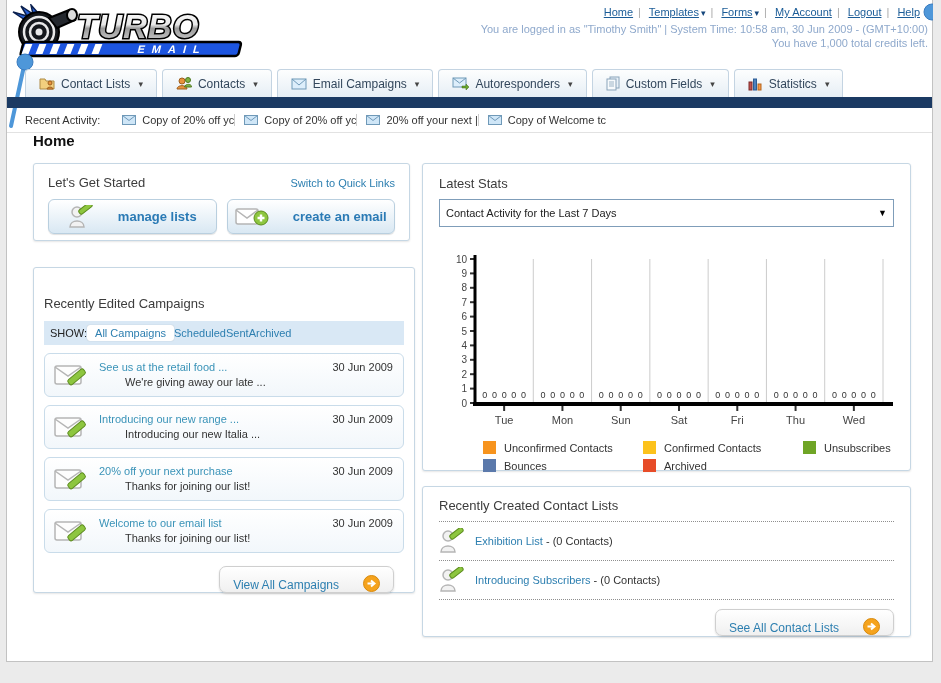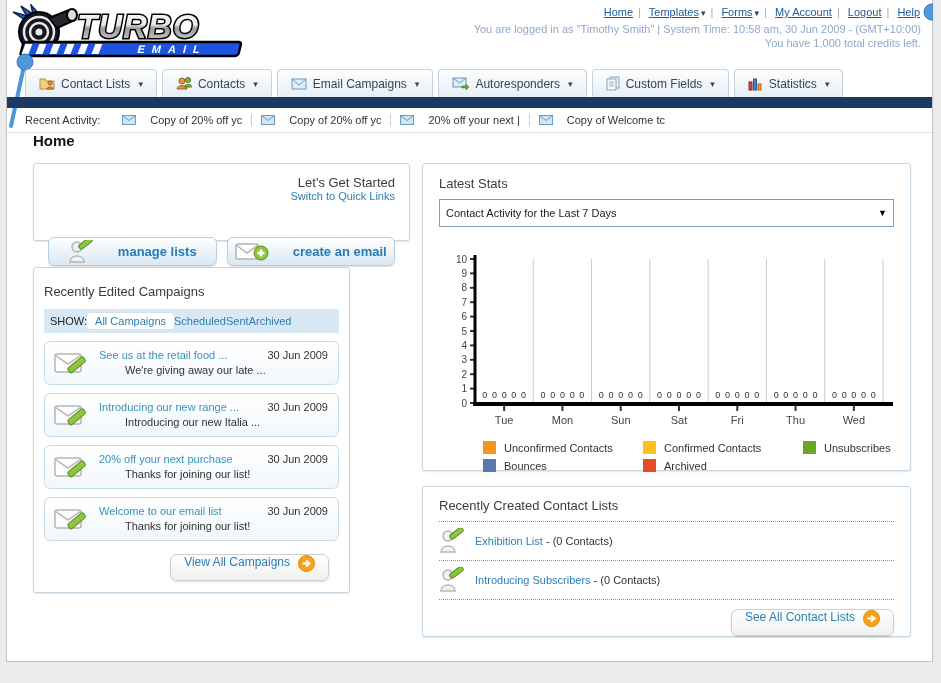--- a/index.html
+++ b/index.html
@@ -20,21 +20,21 @@
   
   .logo { position:absolute; left:4px; top:4px; }
   .top-nav {
     position:absolute; right:12px; top:6px; text-align:right;
     color:#9aa9bd; font-size:11px;
   }
   .top-nav a { color:#1b5c97; text-decoration:underline; cursor:pointer; }
   .top-nav .sep { color:#aaa; margin:0 5px; }
   .caret { color:#14467c; font-size:9px; margin-left:2px; }
   .login-info {
-    position:absolute; right:11px; top:22px; text-align:right;
+    position:absolute; right:4px; top:22px; text-align:right;
     color:#8fa9cc; font-size:11px; line-height:14px;
   }
   .pin-left { position:absolute; left:0; top:52px; }
   .dot-right { position:absolute; right:-1px; top:3px; }
 
   
   .tabstrip { position:absolute; left:18px; top:69px; height:28px; display:flex; align-items:center; }
   .tab {
     display:flex; align-items:center; gap:6px;
     height:28px; padding:0 13px; margin-right:5px;
@@ -46,68 +46,67 @@
   .tab .caret { color:#444; }
   .navybar { position:absolute; left:0; top:97px; width:100%; height:11px; background:#1b3a63; }
 
   
   .activity {
     position:absolute; left:0; top:108px; width:100%; height:25px;
     display:flex; align-items:center; padding-left:18px;
     border-bottom:1px solid #e2e2e2; font-size:11px; color:#333;
   }
   .activity .alabel { margin-right:22px; }
-  .activity-item { display:flex; align-items:center; gap:14px; padding-right:9px; margin-right:9px;
+  .activity-item { display:flex; align-items:center; gap:6px; margin-right:9px;
     border-right:1px solid #ccc; cursor:pointer; white-space:nowrap; overflow:hidden; }
   .activity-item:last-child { border-right:none; }
 
   
   .home-title { position:absolute; left:26px; top:132px; font-size:15px; font-weight:bold; color:#111; }
 
   .panel {
     position:absolute; background:#fff;
     border:1px solid #c6d7e4; border-radius:3px;
     box-shadow:0 1px 2px rgba(0,0,0,0.10);
   }
   .panel-title { font-size:13px; color:#3c3c3c; }
 
   .p-start { left:26px; top:163px; width:377px; height:78px; padding:11px 14px; }
-  .p-start .head { display:flex; justify-content:space-between; align-items:flex-end;flex-direction:column; }
+  .p-start .head { display:flex; justify-content:space-between; align-items:center; }
   .link { color:#2d7fb0; cursor:pointer; }
   .start-buttons { display:flex; gap:10px; margin-top:9px; }
   .big-btn {
-    flex:1; height:29px; display:flex; align-items:center; justify-content:center; gap:24px;
+    flex:1; height:35px; display:flex; align-items:center; justify-content:center; gap:24px;
     background:linear-gradient(#ffffff,#d9e8f3);
     border:1px solid #b9cfdf; border-radius:6px;
     font-size:13px; font-weight:bold; color:#2a7ab5; cursor:pointer;
     box-shadow:0 1px 1px rgba(0,0,0,0.12);
-    margin-top:26px;
-  }
-
-  .p-campaigns { left:26px; top:267px; width:317px; height:326px; padding:16px 10px; }
+  }
+
+  .p-campaigns { left:26px; top:267px; width:382px; height:326px; padding:28px 10px; }
   .filterbar {
     margin-top:10px; background:#d9e8f5; padding:4px 6px;
     display:flex; align-items:center; font-size:11px;
   }
   .filterbar .show-label { color:#222; }
   .filter { color:#2d7fb0; cursor:pointer; }
   .filter.active { background:#fff; border-radius:3px; padding:2px 8px; box-shadow:0 0 1px rgba(0,0,0,0.25); }
   .camp-row {
     position:relative; margin-top:8px; height:44px;
     border:1px solid #c9dcea; border-radius:6px;
     background:linear-gradient(#ffffff,#f2f7fb);
     display:flex; align-items:center; padding:0 8px; gap:10px; cursor:pointer;
   }
   .camp-texts { line-height:15px; }
   .camp-title { color:#3a93b8; cursor:pointer; }
   .camp-sub { color:#333;margin-left:26px; }
   .camp-date { position:absolute; right:10px; top:7px; color:#333; }
   .btn-row { display:flex; justify-content:flex-end; margin-top:13px; padding-right:10px; }
   .white-btn {
-    display:inline-flex; align-items:flex-start; gap:8px; height:27px; padding:0 13px;
+    display:inline-flex; align-items:flex-end; gap:24px; height:27px; padding:0 13px;
     background:linear-gradient(#ffffff,#f0f0f0);
     border:1px solid #cfcfcf; border-radius:7px;
     color:#2d7fb0; font-size:12px; cursor:pointer;
     box-shadow:0 1px 2px rgba(0,0,0,0.15);
   }
 
   .p-stats { left:415px; top:163px; width:489px; height:308px; padding:12px 16px; }
   .select-box {
     margin-top:8px; height:28px; border:1px solid #7f9db9; background:#fff;
     display:flex; align-items:center; justify-content:space-between;

